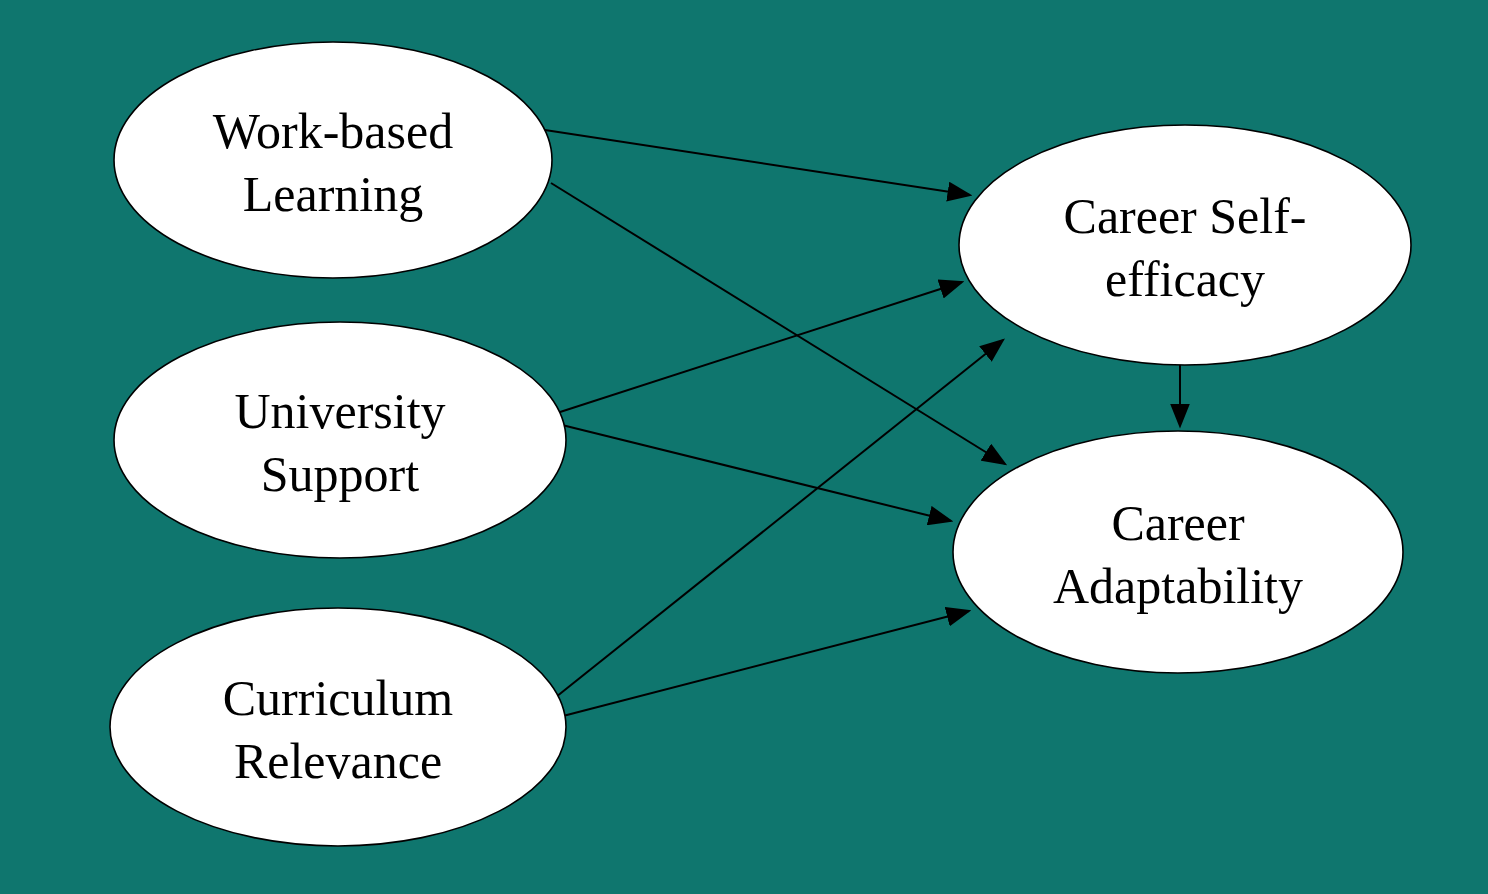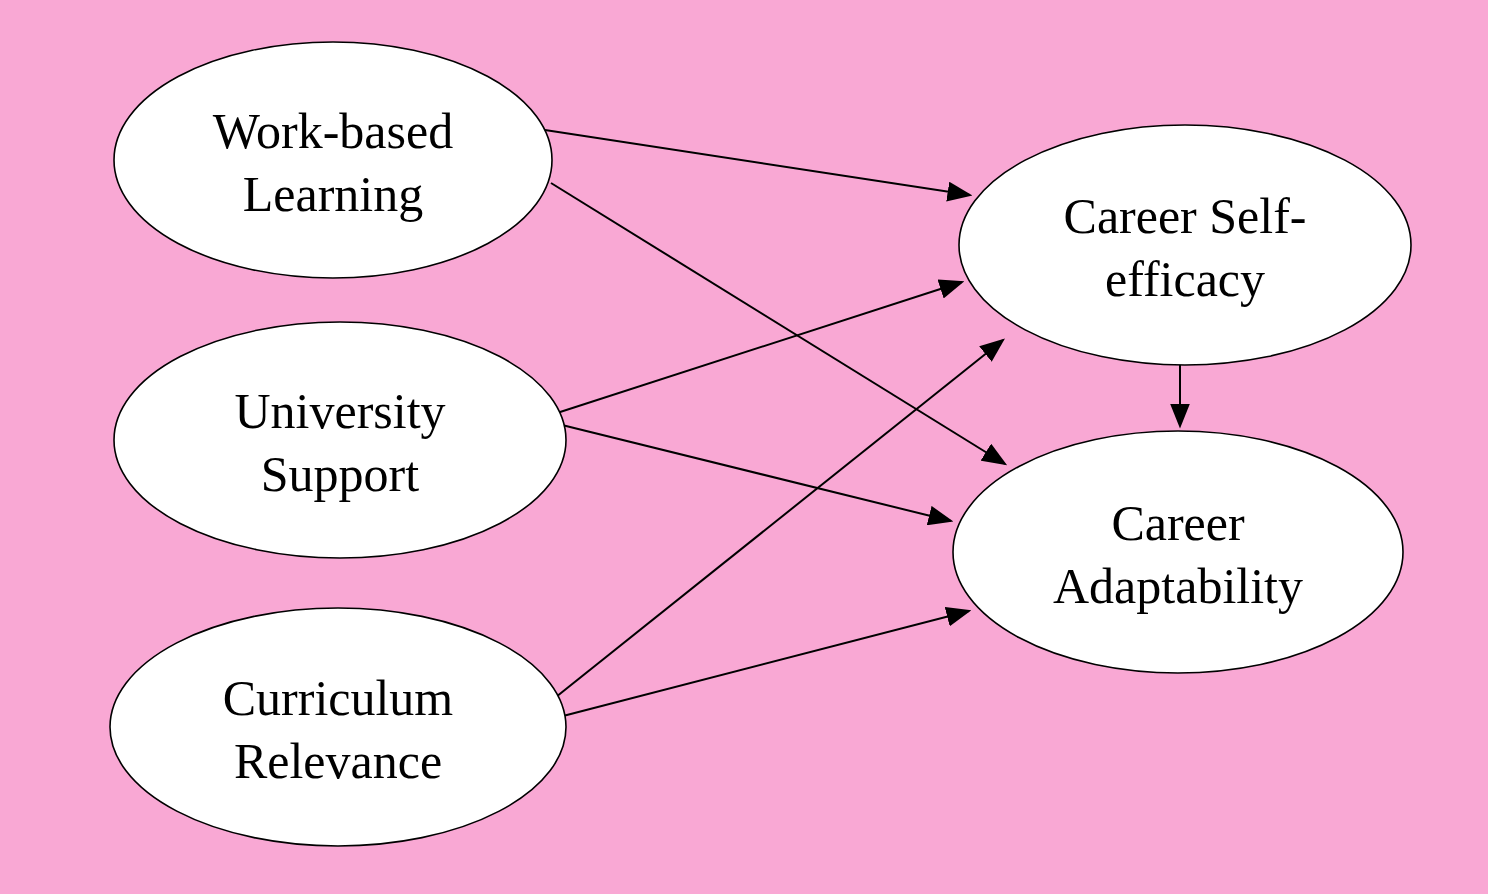--- a/index.html
+++ b/index.html
@@ -4,21 +4,21 @@
 <style>
   html, body {
     margin: 0;
     padding: 0;
     background: #ffffff;
   }
   .canvas {
     position: relative;
     width: 1488px;
     height: 894px;
-    background: #f9a8d4;
+    background: #0f766e;
     overflow: hidden;
   }
   svg.diagram {
     display: block;
     width: 1488px;
     height: 894px;
   }
   .node-ellipse {
     fill: #ffffff;
     stroke: #000000;

